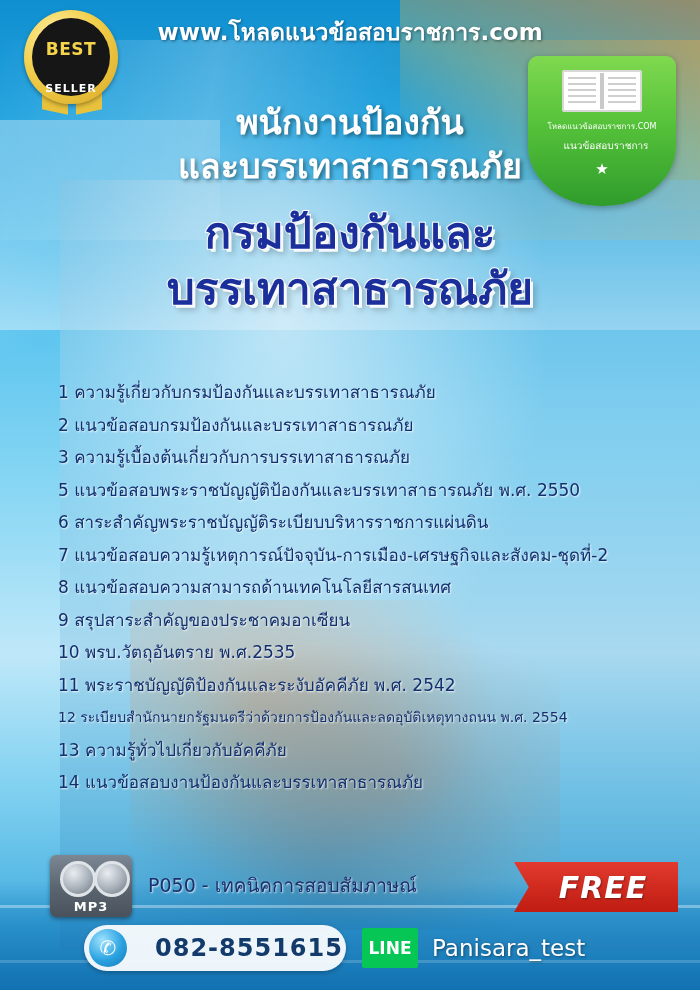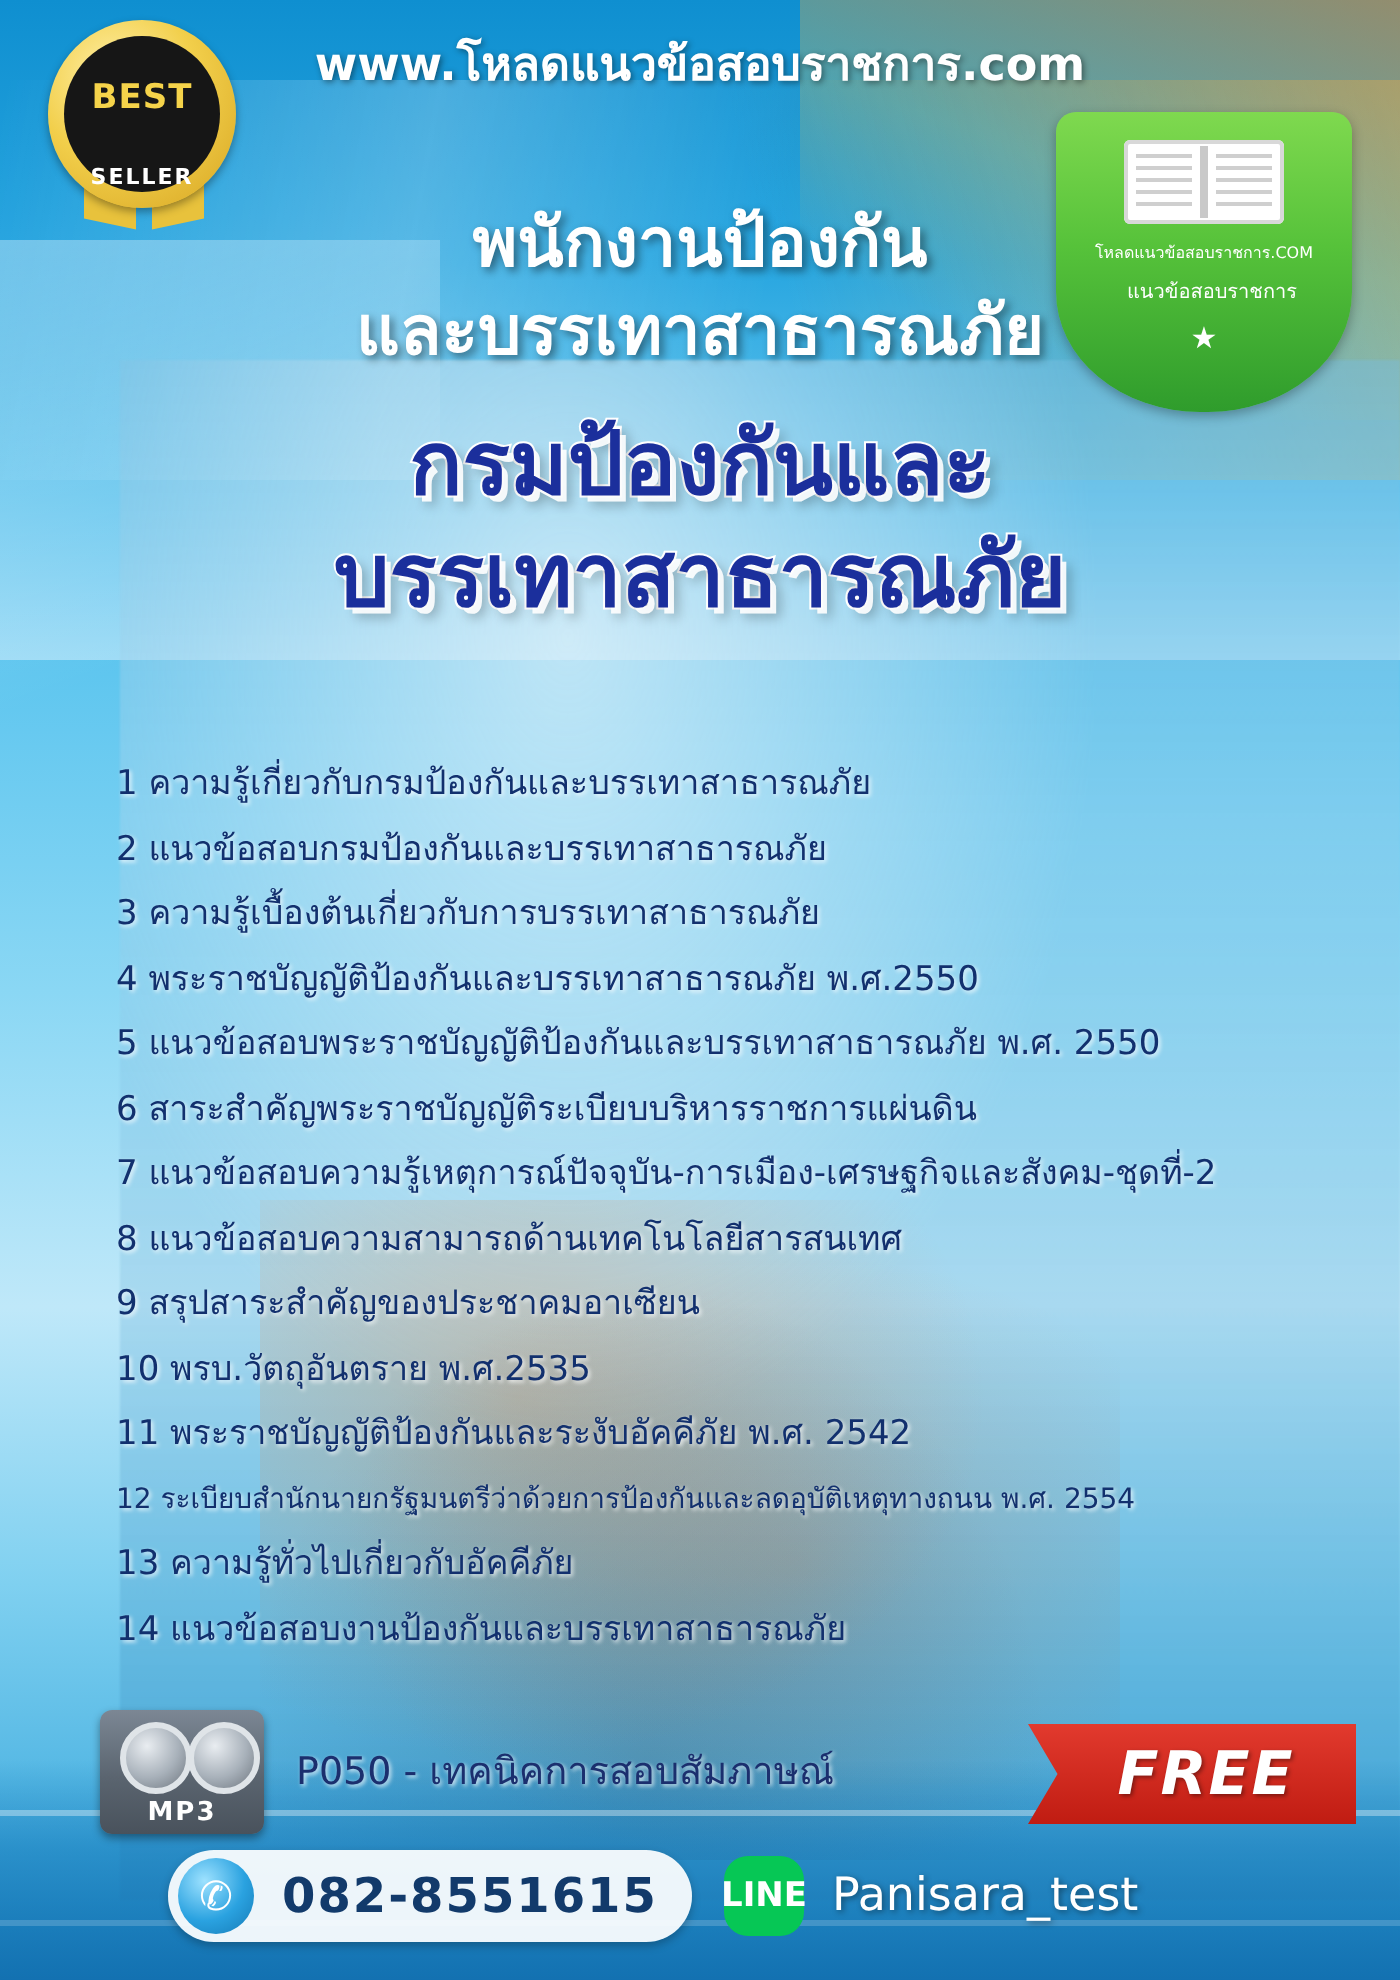--- a/index.html
+++ b/index.html
@@ -324,29 +324,29 @@
 
   .phone-circle {
     width: 38px; height: 38px;
     margin-left: 5px;
     border-radius: 50%;
     background: radial-gradient(circle at 35% 30%, #9ee2ff 0%, #2aa2e0 55%, #1579b5 100%);
     display: flex; align-items: center; justify-content: center;
     color: #ffffff; font-size: 20px;
   }
   .phone-number {
-    margin-left: 14px;
+    margin-left: 28px;
     color: #123a6b;
     font-size: 24px;
     font-weight: bold;
     letter-spacing: 1px;
   }
   .line-circle {
-    width: 40px; height: 40px;
-    border-radius: 12px;
+    width: 56px; height: 40px;
+    border-radius: 2px;
     background: #06c755;
     display: flex; align-items: center; justify-content: center;
     color: #ffffff; font-size: 17px; font-weight: bold;
   }
   .line-id {
     margin-left: 14px;
     color: #ffffff;
     font-size: 23px;
     text-shadow: 1px 1px 3px rgba(0,0,0,0.45);
   }
@@ -397,21 +397,20 @@
   <div class="title-blue">
     <span>กรมป้องกันและ</span>
     <span class="l2">บรรเทาสาธารณภัย</span>
   </div>
 
 
   <div class="toc">
     <div class="toc-item">1 ความรู้เกี่ยวกับกรมป้องกันและบรรเทาสาธารณภัย</div>
     <div class="toc-item">2 แนวข้อสอบกรมป้องกันและบรรเทาสาธารณภัย</div>
     <div class="toc-item">3 ความรู้เบื้องต้นเกี่ยวกับการบรรเทาสาธารณภัย</div>
-    <div class="toc-item">4 พระราชบัญญัติป้องกันและบรรเทาสาธารณภัย พ.ศ.2550</div>
     <div class="toc-item">5 แนวข้อสอบพระราชบัญญัติป้องกันและบรรเทาสาธารณภัย พ.ศ. 2550</div>
     <div class="toc-item">6 สาระสำคัญพระราชบัญญัติระเบียบบริหารราชการแผ่นดิน</div>
     <div class="toc-item">7 แนวข้อสอบความรู้เหตุการณ์ปัจจุบัน-การเมือง-เศรษฐกิจและสังคม-ชุดที่-2</div>
     <div class="toc-item">8 แนวข้อสอบความสามารถด้านเทคโนโลยีสารสนเทศ</div>
     <div class="toc-item">9 สรุปสาระสำคัญของประชาคมอาเซียน</div>
     <div class="toc-item">10 พรบ.วัตถุอันตราย พ.ศ.2535</div>
     <div class="toc-item">11 พระราชบัญญัติป้องกันและระงับอัคคีภัย พ.ศ. 2542</div>
     <div class="toc-item small">12 ระเบียบสำนักนายกรัฐมนตรีว่าด้วยการป้องกันและลดอุบัติเหตุทางถนน พ.ศ. 2554</div>
     <div class="toc-item">13 ความรู้ทั่วไปเกี่ยวกับอัคคีภัย</div>
     <div class="toc-item">14 แนวข้อสอบงานป้องกันและบรรเทาสาธารณภัย</div>

